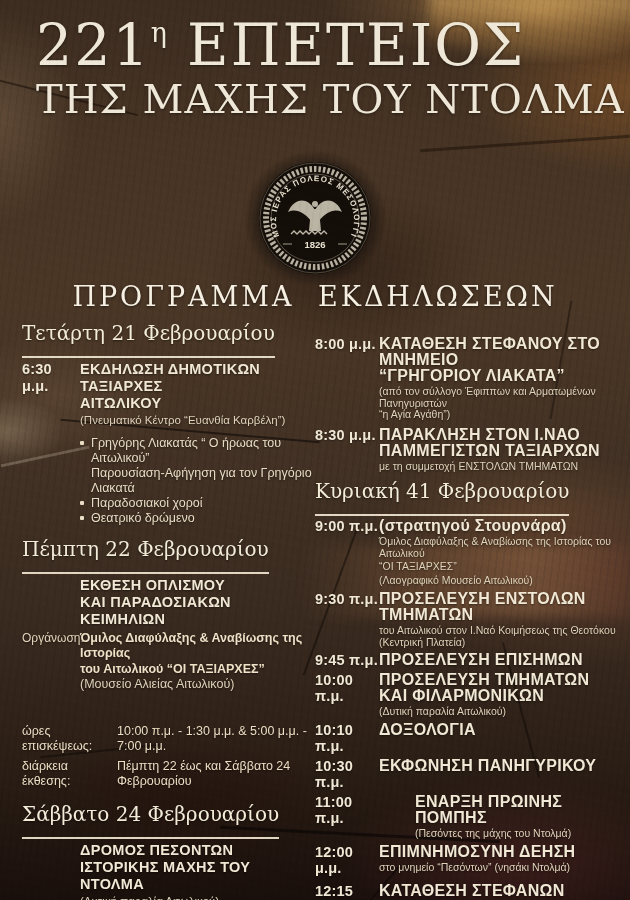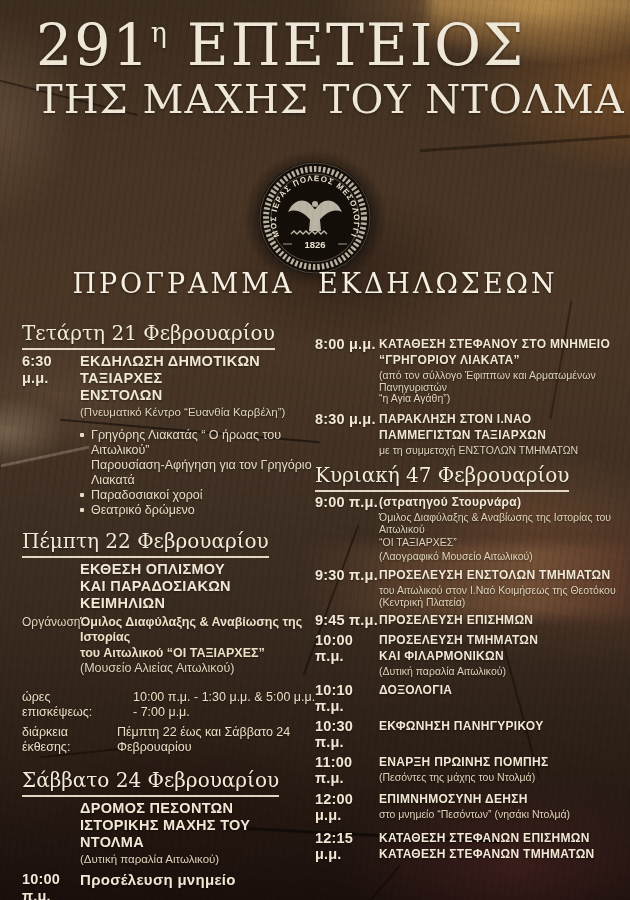--- a/index.html
+++ b/index.html
@@ -30,33 +30,33 @@
   .crack{position:absolute;pointer-events:none;}
   .glowband{position:absolute;pointer-events:none;filter:blur(6px);}
   .dj{font-family:"DejaVu Serif",serif;}
   .title{position:absolute;left:36px;top:16px;color:#efe8d8;text-shadow:0 1px 3px rgba(0,0,0,.45);}
   .title-l1{font-size:57px;line-height:1.05;letter-spacing:2px;white-space:nowrap;}
   .title-sup{font-size:27px;position:relative;top:-23px;letter-spacing:0;}
   .title-l2{font-size:40px;line-height:1.0;letter-spacing:1px;margin-top:3px;white-space:nowrap;}
   .seal{position:absolute;left:251px;top:158px;width:128px;height:120px;}
   .seal::before{content:"";position:absolute;inset:-8px;background:radial-gradient(closest-side,rgba(5,3,2,.95),rgba(5,3,2,.55) 70%,transparent);border-radius:18px;}
   .seal svg{position:relative;}
-  .program{position:absolute;left:0;top:268px;width:630px;text-align:center;
+  .program{position:absolute;left:0;top:281px;width:630px;text-align:center;
     font-size:27px;letter-spacing:3px;word-spacing:12px;color:#f6f0e3;text-shadow:0 1px 3px rgba(0,0,0,.5);}
   .col{position:absolute;text-shadow:0 1px 2px rgba(0,0,0,.45);}
   .col-left{left:22px;top:322px;width:296px;}
   .col-right{left:315px;top:336px;width:310px;}
   .day{font-family:"DejaVu Serif",serif;font-size:20px;line-height:22px;color:#f3ecd9;}
-  .day span{display:inline-block;border-bottom:2px solid rgba(240,231,211,.92);padding-bottom:4px;}
+  .day span{display:inline-block;border-bottom:2px solid rgba(240,231,211,.92);padding-bottom:12px;}
   .row{display:grid;grid-template-columns:58px 1fr;}
   .col-right .row{grid-template-columns:64px 1fr;}
   .time{font-size:14.5px;font-weight:bold;letter-spacing:.2px;line-height:17px;}
   .col-right .time{line-height:16px;}
   .et{font-size:14.5px;font-weight:bold;letter-spacing:.3px;line-height:17px;}
-  .col-right .et{font-size:12px;line-height:16px;}
+  .col-right .et{font-size:16px;line-height:16px;}
   .en{font-size:11.5px;color:#dfd4bb;line-height:13.5px;margin-top:2px;font-weight:normal;}
   .col-right .en{font-size:10.5px;line-height:11.5px;}
   .mixedcase{font-size:15px;}
   .bullets{margin:8px 0 12px 58px;font-size:12.5px;color:#e8ddc5;line-height:15px;}
   .bullet{position:relative;padding-left:11px;}
   .bullet::before{content:"";position:absolute;left:0;top:5px;width:4px;height:4px;background:#e8ddc5;border-radius:1px;}
   .bullet-cont{padding-left:11px;}
   .lblrow{display:grid;grid-template-columns:95px 1fr;font-size:12.5px;color:#ecdfc5;line-height:15px;}
   .orgrow{display:grid;grid-template-columns:58px 1fr;}
   .orgtext{font-size:12.5px;line-height:15.5px;color:#eee2c8;font-weight:bold;}
@@ -74,21 +74,21 @@
   <div class="crack" style="top:300px;left:560px;width:2px;height:120px;background:rgba(12,7,4,.4);transform:rotate(10deg);"></div>
   <div class="crack" style="top:430px;left:60px;width:260px;height:2px;background:rgba(10,6,3,.55);transform:rotate(5deg);"></div>
   <div class="crack" style="top:455px;left:0;width:90px;height:3px;background:rgba(230,220,200,.25);transform:rotate(-12deg);"></div>
   <div class="crack" style="top:520px;left:330px;width:2px;height:160px;background:rgba(12,7,4,.5);transform:rotate(20deg);"></div>
   <div class="crack" style="top:640px;left:520px;width:2px;height:140px;background:rgba(12,7,4,.45);transform:rotate(-15deg);"></div>
   <div class="crack" style="top:750px;left:40px;width:120px;height:2px;background:rgba(10,6,3,.45);transform:rotate(-6deg);"></div>
   <div class="crack" style="top:833px;left:220px;width:280px;height:3px;background:rgba(8,5,3,.6);transform:rotate(3deg);"></div>
   <div class="crack" style="top:858px;left:380px;width:2px;height:60px;background:rgba(8,5,3,.5);transform:rotate(40deg);"></div>
 
   <div class="title dj">
-    <div class="title-l1"><span>291</span><span class="title-sup">η</span><span> ΕΠΕΤΕΙΟΣ</span></div>
+    <div class="title-l1"><span>221</span><span class="title-sup">η</span><span> ΕΠΕΤΕΙΟΣ</span></div>
     <div class="title-l2">ΤΗΣ ΜΑΧΗΣ ΤΟΥ ΝΤΟΛΜΑ</div>
   </div>
 
   <div class="seal">
     <svg width="128" height="120" viewBox="-64 -60 128 120">
       <defs>
           <path id="arcTop" d="M -36 17 A 39 39 0 1 1 36 17" fill="none"></path>
         </defs>
       <circle cx="0" cy="0" r="56" fill="#140e09"></circle>
       <circle cx="0" cy="0" r="55" fill="none" stroke="rgba(220,210,190,.3)" stroke-width="1"></circle>
@@ -110,21 +110,21 @@
   <div class="program dj">ΠΡΟΓΡΑΜΜΑ ΕΚΔΗΛΩΣΕΩΝ</div>
 
   <div class="col col-left">
 
     <div class="day" style="margin-bottom:3px;"><span>Τετάρτη 21 Φεβρουαρίου</span></div>
 
     <div class="row">
       <span class="time">6:30 μ.μ.</span>
       <div>
         <div class="et">ΕΚΔΗΛΩΣΗ ΔΗΜΟΤΙΚΩΝ ΤΑΞΙΑΡΧΕΣ</div>
-        <div class="et">ΕΝΣΤΟΛΩΝ</div>
+        <div class="et">ΑΙΤΩΛΙΚΟΥ</div>
         <div class="en">(Πνευματικό Κέντρο “Ευανθία Καρβέλη”)</div>
       </div>
     </div>
 
     <div class="bullets">
       <div class="bullet">Γρηγόρης Λιακατάς “ Ο ήρωας του Αιτωλικού”</div>
       <div class="bullet-cont">Παρουσίαση-Αφήγηση για τον Γρηγόριο Λιακατά</div>
       <div class="bullet">Παραδοσιακοί χοροί</div>
       <div class="bullet">Θεατρικό δρώμενο</div>
     </div>
@@ -139,21 +139,21 @@
       </div>
     </div>
     <div class="orgrow" style="margin-top:3px;">
       <span style="font-size:12px;color:#e3d7bd;">Οργάνωση:</span>
       <div>
         <div class="orgtext">Όμιλος Διαφύλαξης &amp; Αναβίωσης της Ιστορίας</div>
         <div class="orgtext">του Αιτωλικού “ΟΙ ΤΑΞΙΑΡΧΕΣ”</div>
         <div class="orgtext orgnote">(Μουσείο Αλιείας Αιτωλικού)</div>
       </div>
     </div>
-    <div class="lblrow" style="margin-top:13px;gap:16px;">
+    <div class="lblrow" style="margin-top:31px;">
       <span>ώρες επισκέψεως:</span>
       <span>10:00 π.μ. - 1:30 μ.μ. &amp; 5:00 μ.μ. - 7:00 μ.μ.</span>
     </div>
     <div class="lblrow" style="margin-top:5px;">
       <span>διάρκεια έκθεσης:</span>
       <span>Πέμπτη 22 έως και Σάββατο 24 Φεβρουαρίου</span>
     </div>
 
     <div class="day" style="margin-top:14px;margin-bottom:3px;"><span>Σάββατο 24 Φεβρουαρίου</span></div>
 
@@ -185,21 +185,21 @@
     </div>
     <div class="row" style="margin-top:6px;">
       <span class="time">8:30 μ.μ.</span>
       <div>
         <div class="et">ΠΑΡΑΚΛΗΣΗ ΣΤΟΝ Ι.ΝΑΟ</div>
         <div class="et">ΠΑΜΜΕΓΙΣΤΩΝ ΤΑΞΙΑΡΧΩΝ</div>
         <div class="en">με τη συμμετοχή ΕΝΣΤΟΛΩΝ ΤΜΗΜΑΤΩΝ</div>
       </div>
     </div>
 
-    <div class="day" style="margin-top:8px;margin-bottom:2px;"><span>Κυριακή 47 Φεβρουαρίου</span></div>
+    <div class="day" style="margin-top:8px;margin-bottom:2px;"><span>Κυριακή 41 Φεβρουαρίου</span></div>
 
     <div class="row">
       <span class="time">9:00 π.μ.</span>
       <div>
         <div class="et">(στρατηγού Στουρνάρα)</div>
         <div class="en">Όμιλος Διαφύλαξης &amp; Αναβίωσης της Ιστορίας του Αιτωλικού</div>
         <div class="en">“ΟΙ ΤΑΞΙΑΡΧΕΣ”</div>
         <div class="en">(Λαογραφικό Μουσείο Αιτωλικού)</div>
       </div>
     </div>
@@ -224,21 +224,21 @@
       </div>
     </div>
     <div class="row" style="margin-top:4px;">
       <span class="time">10:10 π.μ.</span>
       <div class="et">ΔΟΞΟΛΟΓΙΑ</div>
     </div>
     <div class="row" style="margin-top:4px;">
       <span class="time">10:30 π.μ.</span>
       <div class="et">ΕΚΦΩΝΗΣΗ ΠΑΝΗΓΥΡΙΚΟΥ</div>
     </div>
-    <div class="row" style="margin-top:4px;">
+    <div class="row" style="margin-top:4px;gap:36px;">
       <span class="time">11:00 π.μ.</span>
       <div>
         <div class="et">ΕΝΑΡΞΗ ΠΡΩΙΝΗΣ ΠΟΜΠΗΣ</div>
         <div class="en">(Πεσόντες της μάχης του Ντολμά)</div>
       </div>
     </div>
     <div class="row" style="margin-top:5px;">
       <span class="time">12:00 μ.μ.</span>
       <div>
         <div class="et">ΕΠΙΜΝΗΜΟΣΥΝΗ ΔΕΗΣΗ</div>

